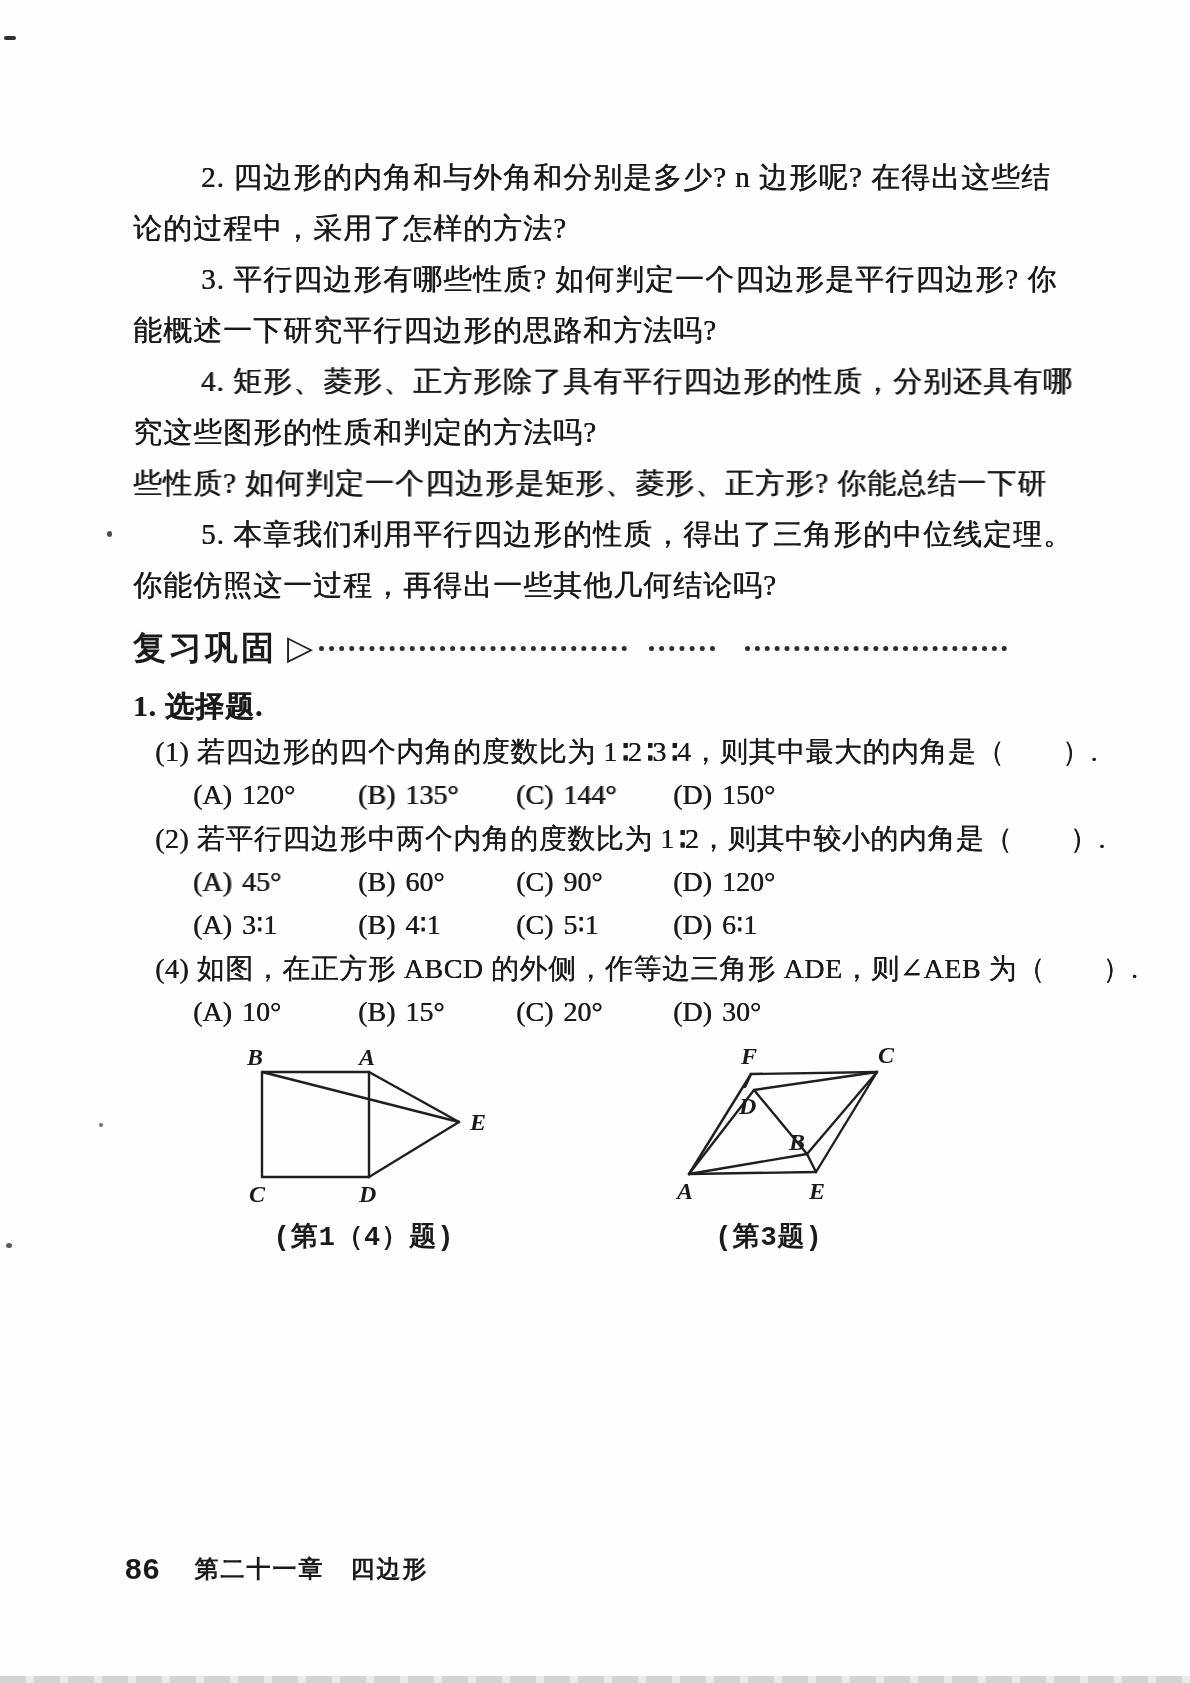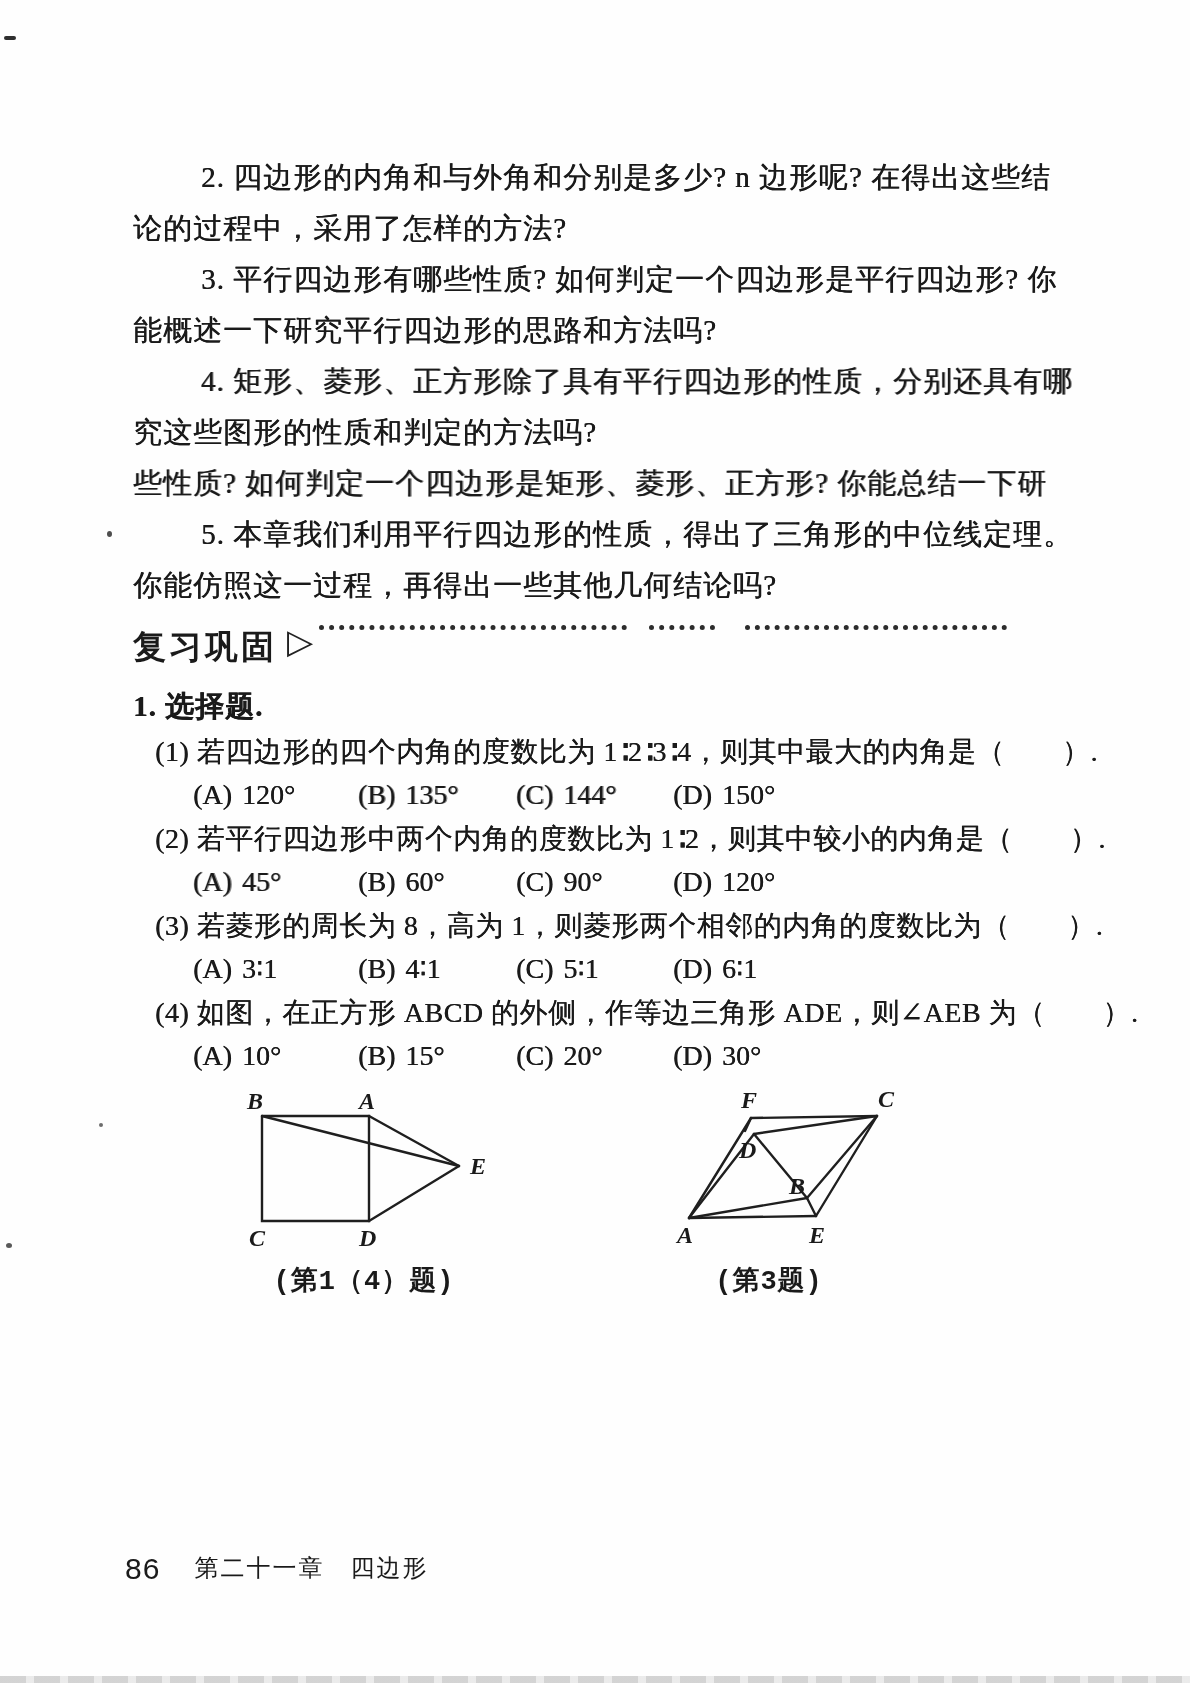--- a/index.html
+++ b/index.html
@@ -15,21 +15,21 @@
     font-size:29px;line-height:51px;white-space:nowrap;
     letter-spacing:1px;text-shadow:0.45px 0 0 currentColor;
   }
   .intro{padding-top:152px;}
   .line.first{padding-left:68px;}
   .sm{text-shadow:1.1px 0 0 rgba(40,40,40,.55), -0.5px 0.4px 0 rgba(40,40,40,.3);filter:blur(.25px);}
   
   .banner{position:relative;height:118px;margin-top:8px;}
   .banner svg{position:absolute;left:-21px;top:0;}
   
-  .sec-header{display:flex;margin-top:14px;height:46px;}
+  .sec-header{display:flex;align-items:center;margin-top:14px;height:46px;}
   .sec-title{
     font-family:"Liberation Sans","DejaVu Sans",sans-serif;
     font-weight:bold;font-size:33px;letter-spacing:3px;white-space:nowrap;
   }
   .sec-tri{font-size:34px;margin:0 6px 0 10px;color:#222;line-height:1;}
   .dotseg{display:inline-block;height:0;border-top:5px dotted #2c2c2c;}
   .ds1{width:308px;margin-right:22px;}
   .ds2{width:66px;margin-right:30px;}
   .ds3{width:262px;}
   
@@ -59,22 +59,22 @@
   .vlabel{
     font-family:"Liberation Serif","DejaVu Serif",serif;
     font-size:24px;font-style:italic;font-weight:bold;fill:#1a1a1a;stroke:none;
   }
   
   .problem2{margin-top:24px;}
   .problem2 .line{font-size:29px;line-height:52px;}
   .problem2 .cont{padding-left:30px;}
   
   .footer{
-    position:absolute;left:125px;bottom:97px;display:flex;align-items:flex-start;
-    font-family:"Liberation Sans","DejaVu Sans",sans-serif;font-weight:normal;
+    position:absolute;left:125px;bottom:97px;display:flex;align-items:center;
+    font-family:"Liberation Sans","DejaVu Sans",sans-serif;font-weight:bold;
   }
   .footer .pagenum{font-size:30px;letter-spacing:1px;}
   .footer .chapter{font-size:24px;margin-left:34px;letter-spacing:2px;}
   
   .artifact{position:absolute;background:#2f2f2f;}
   .a-dash{left:4px;top:36px;width:12px;height:4px;border-radius:2px;}
   .a-dot1{left:107px;top:531px;width:5px;height:6px;border-radius:50%;opacity:.85;}
   .a-dot2{left:99px;top:1123px;width:4px;height:4px;border-radius:50%;opacity:.7;}
   .a-dot3{left:6px;top:1243px;width:6px;height:5px;border-radius:50%;opacity:.8;}
   .bottom-edge{
@@ -161,21 +161,20 @@
         <span class="opt w3">
             <span class="olabel">(C)</span>
             <span class="oval">90°</span>
           </span>
         <span class="opt">
             <span class="olabel">(D)</span>
             <span class="oval">120°</span>
           </span>
       </div>
 
-      <div class="stem">(3) 若菱形的周长为 8，高为 1，则菱形两个相邻的内角的度数比为（　　）.</div>
       <div class="opts">
         <span class="opt w1">
             <span class="olabel">(A)</span>
             <span class="oval">3∶1</span>
           </span>
         <span class="opt w2">
             <span class="olabel">(B)</span>
             <span class="oval">4∶1</span>
           </span>
         <span class="opt w3">

